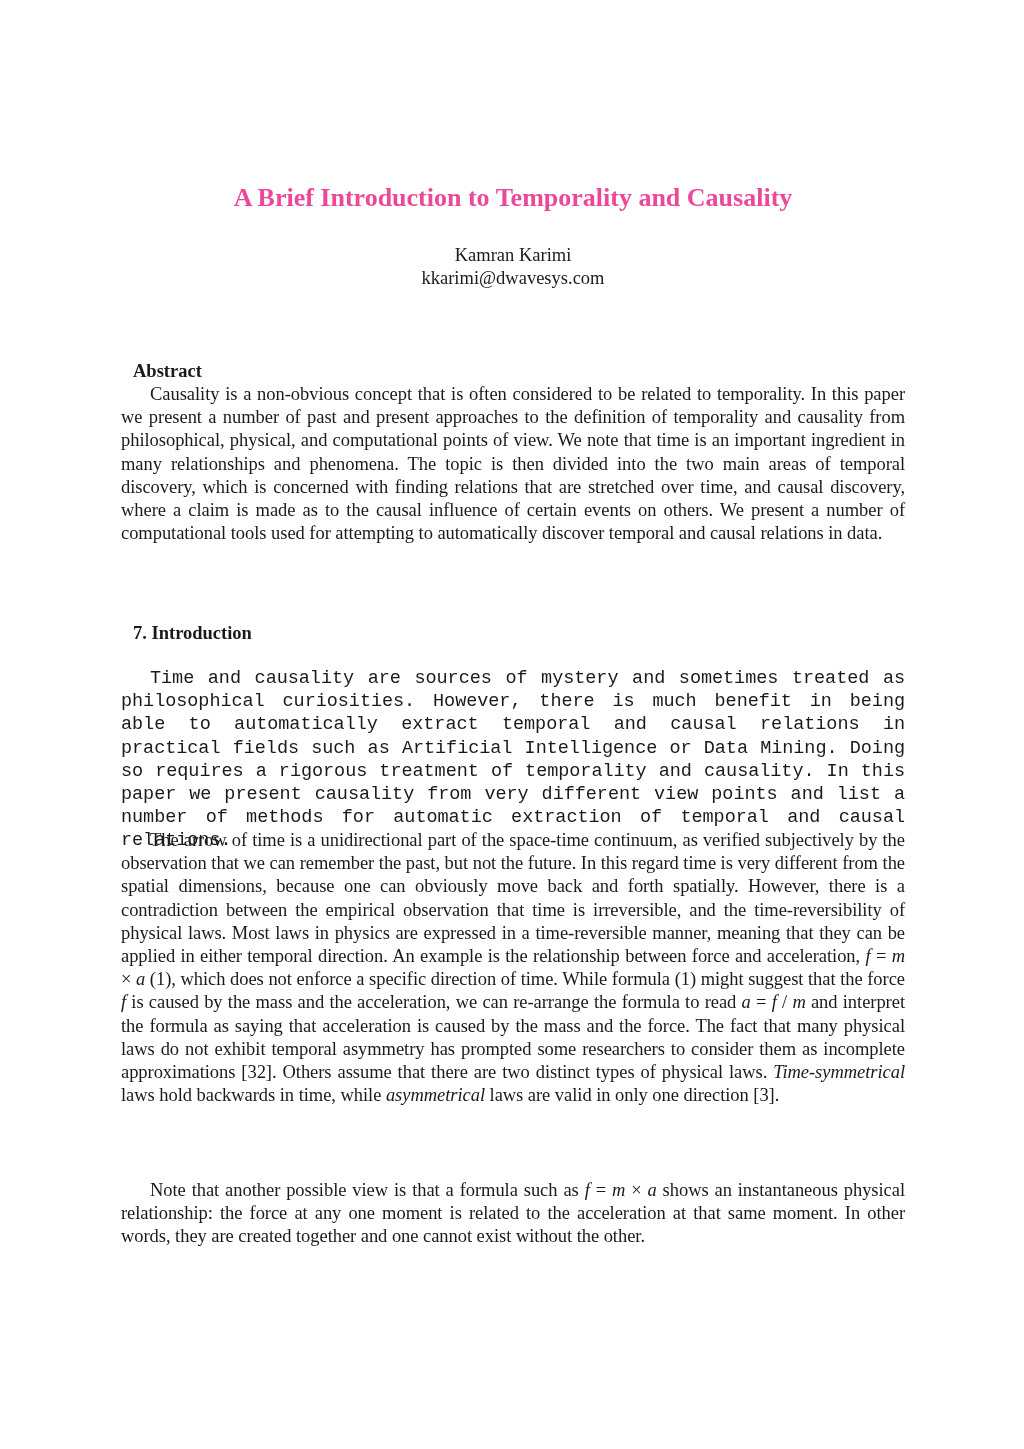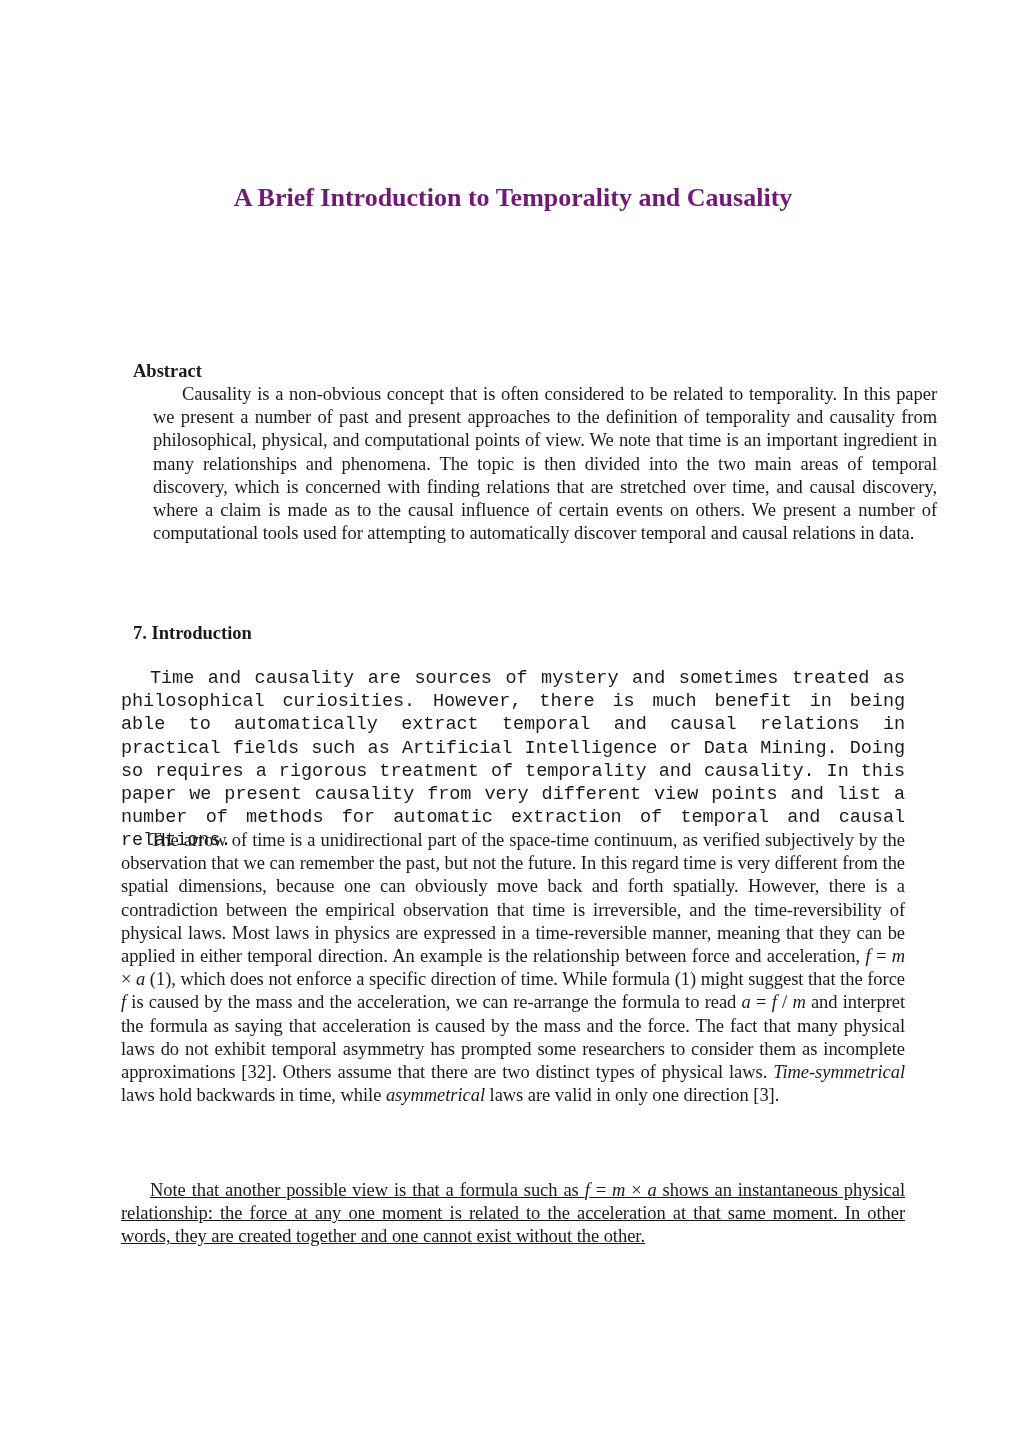--- a/index.html
+++ b/index.html
@@ -5,51 +5,53 @@
   html, body { margin: 0; padding: 0; background: #ffffff; }
   body {
     width: 1024px; height: 1449px; position: relative; overflow: hidden;
     font-family: "Liberation Serif", "DejaVu Serif", serif;
     color: #1a1a1a;
   }
   .page { position: absolute; left: 121px; top: 0; width: 784px; }
   .title {
     position: absolute; left: 0; width: 784px; top: 181px;
     text-align: center; font-weight: bold; font-size: 26px; line-height: 34px;
-    color: #701a75;
+    color: #ec4899;
   }
   .authors {
     position: absolute; left: 0; width: 784px; top: 244px;
     text-align: center; font-size: 18.5px; line-height: 23.3px;
   }
   .authors div { white-space: nowrap; }
   .section-heading {
     position: absolute; left: 0; font-weight: bold; font-size: 18.5px; line-height: 23px; margin-left: 12px;
   }
   .para {
     position: absolute; left: 0; width: 784px;
     font-size: 18.5px; line-height: 23.2px;
     text-align: justify; text-indent: 29px;
     letter-spacing: -0.05px;
   }
   .para .it { font-style: italic; }
   #abstract-heading { top: 360px; }
-  #abstract-body { top: 383px; margin-left: 32px; }
+  #abstract-body { top: 383px; }
   #intro-heading { top: 622px; }
   #p1 { top: 667px; font-family: Liberation Mono, monospace; }
   #p2 { top: 829px; }
-  #p3 { top: 1179px; text-decoration: underline; }
+  #p3 { top: 1179px; }
 </style>
 </head>
 <body>
 
 <div class="page">
   <div class="title">A Brief Introduction to Temporality and Causality</div>
 
   <div class="authors">
+    <div>Kamran Karimi</div>
+    <div>kkarimi@dwavesys.com</div>
   </div>
 
   <div class="section-heading" id="abstract-heading">Abstract</div>
   <div class="para" id="abstract-body">Causality is a non-obvious concept that is often considered to be related to temporality. In this paper we present a number of past and present approaches to the definition of temporality and causality from philosophical, physical, and computational points of view. We note that time is an important ingredient in many relationships and phenomena. The topic is then divided into the two main areas of temporal discovery, which is concerned with finding relations that are stretched over time, and causal discovery, where a claim is made as to the causal influence of certain events on others. We present a number of computational tools used for attempting to automatically discover temporal and causal relations in data.</div>
 
   <div class="section-heading" id="intro-heading">7. Introduction</div>
 
   <div class="para" id="p1"><span>Time and causality are sources of mystery and sometimes treated as philosophical curiosities. However, there is much benefit in being able to automatically extract temporal and causal relations in practical fields such as Artificial Intelligence or Data Mining. Doing so requires a rigorous treatment of temporality and causality. In this paper we present causality from very different view points and list a number of methods for automatic extraction of temporal and causal relations.</span></div>
   <div class="para" id="p2"><span>The arrow of time is a unidirectional part of the space-time continuum, as verified subjectively by the observation that we can remember the past, but not the future. In this regard time is very different from the spatial dimensions, because one can obviously move back and forth spatially. However, there is a contradiction between the empirical observation that time is irreversible, and the time-reversibility of physical laws. Most laws in physics are expressed in a time-reversible manner, meaning that they can be applied in either temporal direction. An example is the relationship between force and acceleration, </span><span class="it">f</span><span> = </span><span class="it">m</span><span> × </span><span class="it">a</span><span> (1), which does not enforce a specific direction of time. While formula (1) might suggest that the force </span><span class="it">f</span><span> is caused by the mass and the acceleration, we can re-arrange the formula to read </span><span class="it">a</span><span> = </span><span class="it">f</span><span> / </span><span class="it">m</span><span> and interpret the formula as saying that acceleration is caused by the mass and the force. The fact that many physical laws do not exhibit temporal asymmetry has prompted some researchers to consider them as incomplete approximations [32]. Others assume that there are two distinct types of physical laws. </span><span class="it">Time-symmetrical</span><span> laws hold backwards in time, while </span><span class="it">asymmetrical</span><span> laws are valid in only one direction [3].</span></div>
   <div class="para" id="p3"><span>Note that another possible view is that a formula such as </span><span class="it">f</span><span> = </span><span class="it">m</span><span> × </span><span class="it">a</span><span> shows an instantaneous physical relationship: the force at any one moment is related to the acceleration at that same moment. In other words, they are created together and one cannot exist without the other.</span></div>

